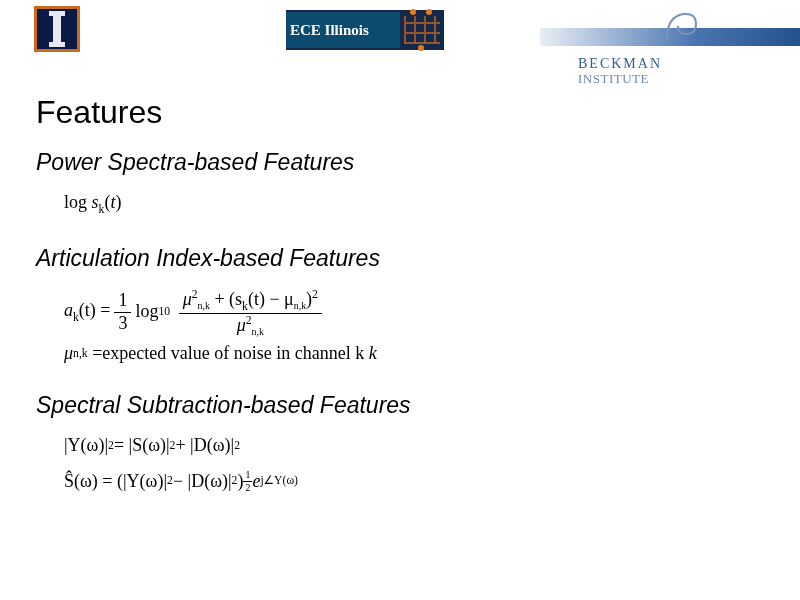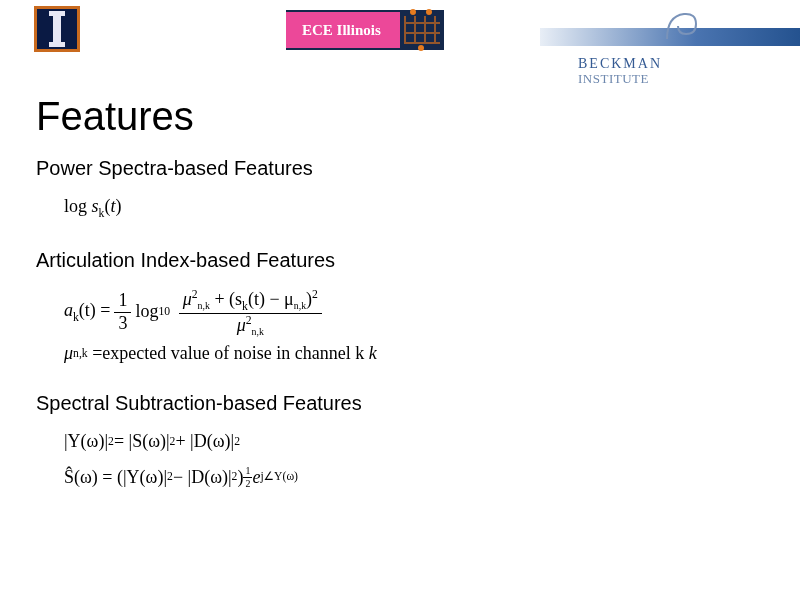--- a/index.html
+++ b/index.html
@@ -55,27 +55,27 @@
     width: 158px;
     height: 40px;
     border-top: 2px solid #14284b;
     border-bottom: 2px solid #14284b;
     display: flex;
     align-items: stretch;
     box-sizing: border-box;
   }
   .ece-text {
     flex: 1;
-    background: #ec4899;
+    background: #0c4a6e;
     color: #fff;
     font-size: 15px;
     font-weight: bold;
     display: flex;
     align-items: center;
-    padding-left: 16px;
+    padding-left: 4px;
     font-family: Georgia, serif;
   }
   .ece-circuit {
     width: 44px;
     background: #14284b;
     position: relative;
   }
   .ece-circuit::before {
     content: "";
     position: absolute;
@@ -120,28 +120,29 @@
   .beck-swirl {
     position: absolute;
     left: 122px; top: -2px;
     width: 40px; height: 40px;
   }
 
   .content {
     padding: 40px 36px 0 36px;
   }
   .title {
-    font-size: 40px;
+    font-size: 32px;
     margin: 0 0 18px 0;
     font-weight: normal;
   }
   .subhead {
-    font-size: 20px;
+    font-size: 23px;
     margin: 14px 0 6px 0;
     font-weight: normal;
+    font-style: italic;
   }
   .formula-block {
     font-family: "Times New Roman", Times, serif;
     font-size: 18px;
     padding: 4px 0 8px 28px;
     line-height: 1.2;
   }
   .formula-block .row { margin: 6px 0; display:flex; align-items:center; flex-wrap:wrap; }
   .frac {
     display: inline-flex;

